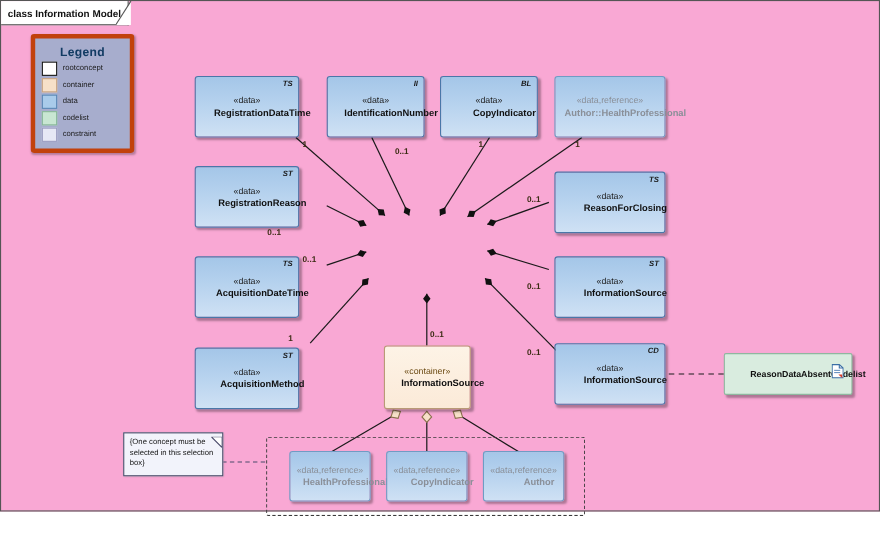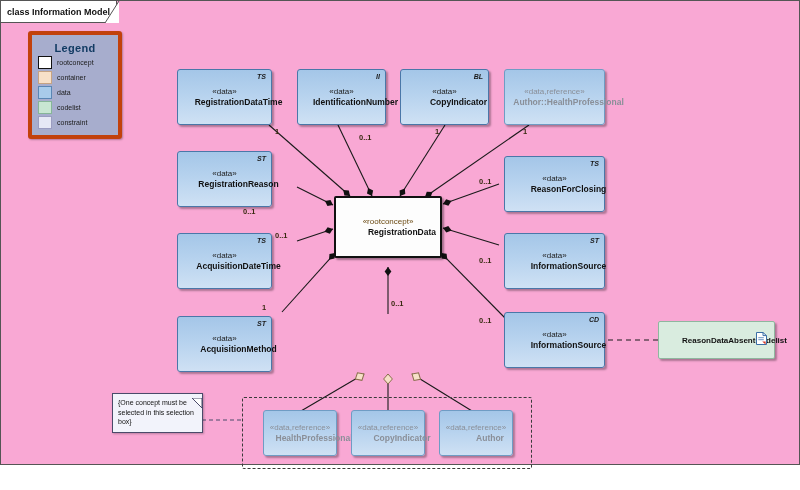--- a/index.html
+++ b/index.html
@@ -204,25 +204,25 @@
     <span class="stereo">«data»</span>
     <span class="nm">InformationSource</span>
   </div>
 
   <div class="node data-node" style="left:503px;top:311px;width:101px;height:56px;">
     <span class="corner">CD</span>
     <span class="stereo">«data»</span>
     <span class="nm">InformationSource</span>
   </div>
 
-  <div class="node root-node" style="left:333px;top:195px;width:108px;height:62px;">
-    <span class="stereo">«rootconcept»</span>
-    <span class="nm">RegistrationData</span>
-  </div>
-
+
+  <div class="node container-node" style="left:348px;top:313px;width:79px;height:58px;">
+    <span class="stereo">«container»</span>
+    <span class="nm">InformationSource</span>
+  </div>
 
   <div class="node codelist-node" style="left:657px;top:320px;width:117px;height:38px;">
     <span class="nm">ReasonDataAbsentCodelist</span>
     <span class="doc-icon">
       <svg width="11" height="13" viewBox="0 0 11 13">
         <path d="M0.5 0.5 H7 L10.5 3.6 V12.5 H0.5 Z" fill="#fff" stroke="#3a6ea5" stroke-width="1"></path>
         <path d="M7 0.5 V3.6 H10.5" fill="none" stroke="#3a6ea5" stroke-width="1"></path>
         <rect x="2.3" y="5.2" width="5.5" height="1" fill="#6a93c0"></rect>
         <rect x="2.3" y="7.2" width="5.5" height="1" fill="#6a93c0"></rect>
         <path d="M6.2 9.4 L9.6 9.4 L9.6 12.6 Z" fill="#d23b2a"></path>

